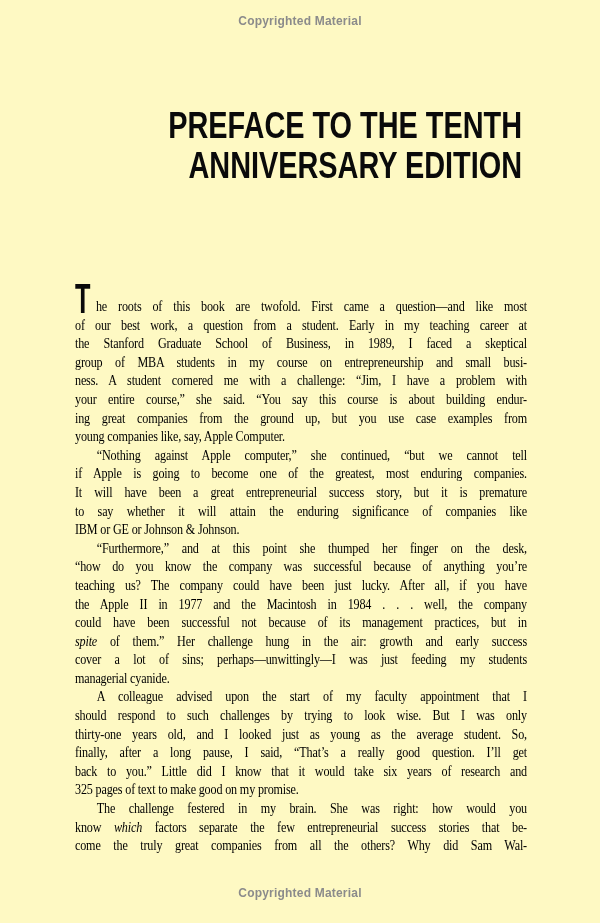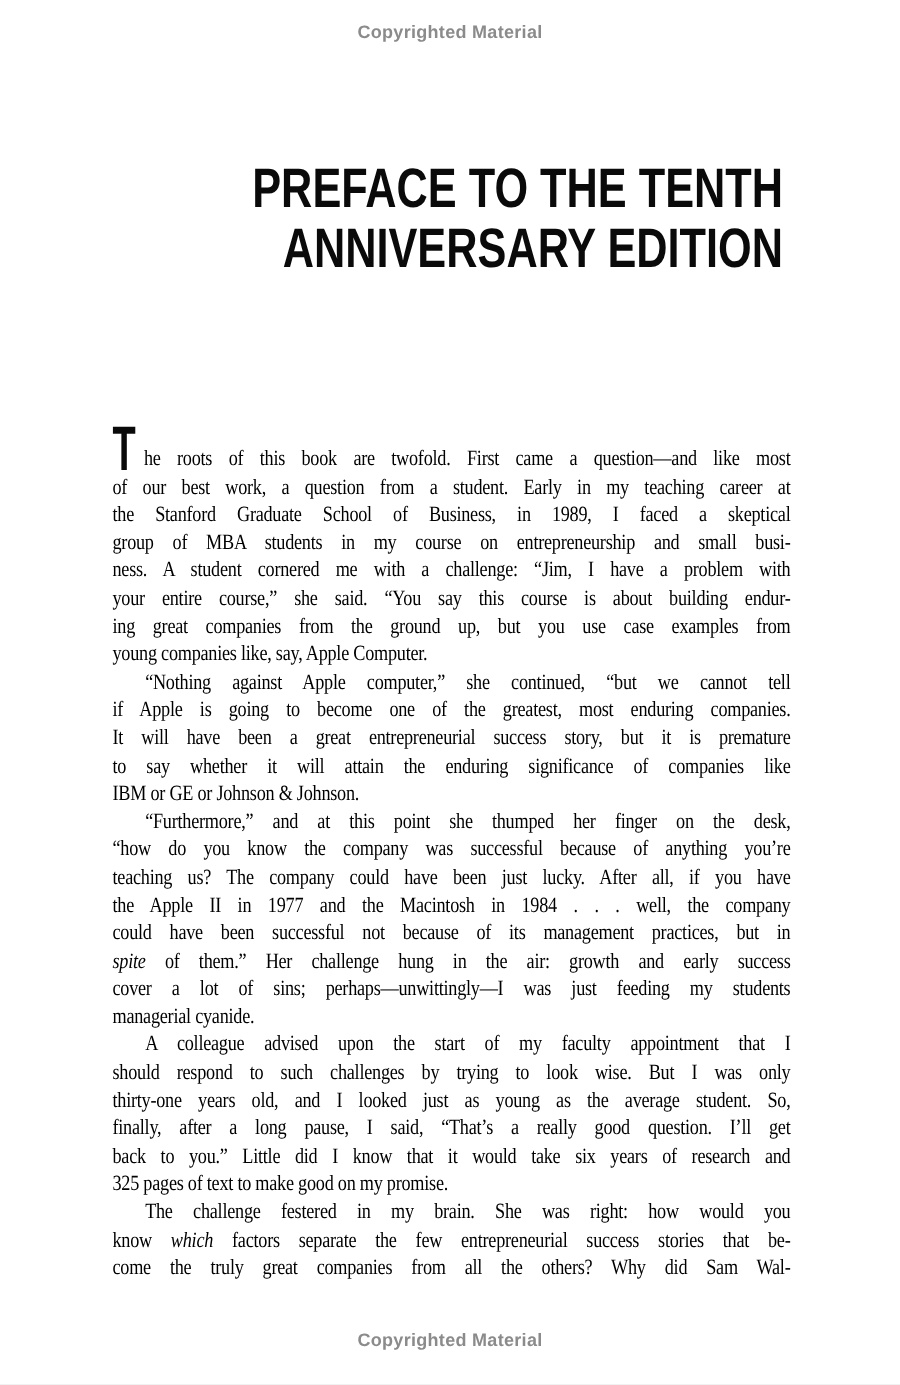--- a/index.html
+++ b/index.html
@@ -1,21 +1,21 @@
 <!DOCTYPE html>
 <html><head>
 <meta charset="utf-8">
 <style>
   html, body { margin: 0; padding: 0; background: #e8e8e8; }
   .page {
     position: relative;
     width: 600px;
     height: 923px;
     margin: 0 auto;
-    background: #ffffff;
+    background: #fef9c3;
     overflow: hidden;
     font-family: "Liberation Serif", serif;
     color: #000;
   }
   .notice {
     position: absolute;
     left: 0;
     width: 600px;
     text-align: center;
     font-family: "Liberation Sans", sans-serif;

